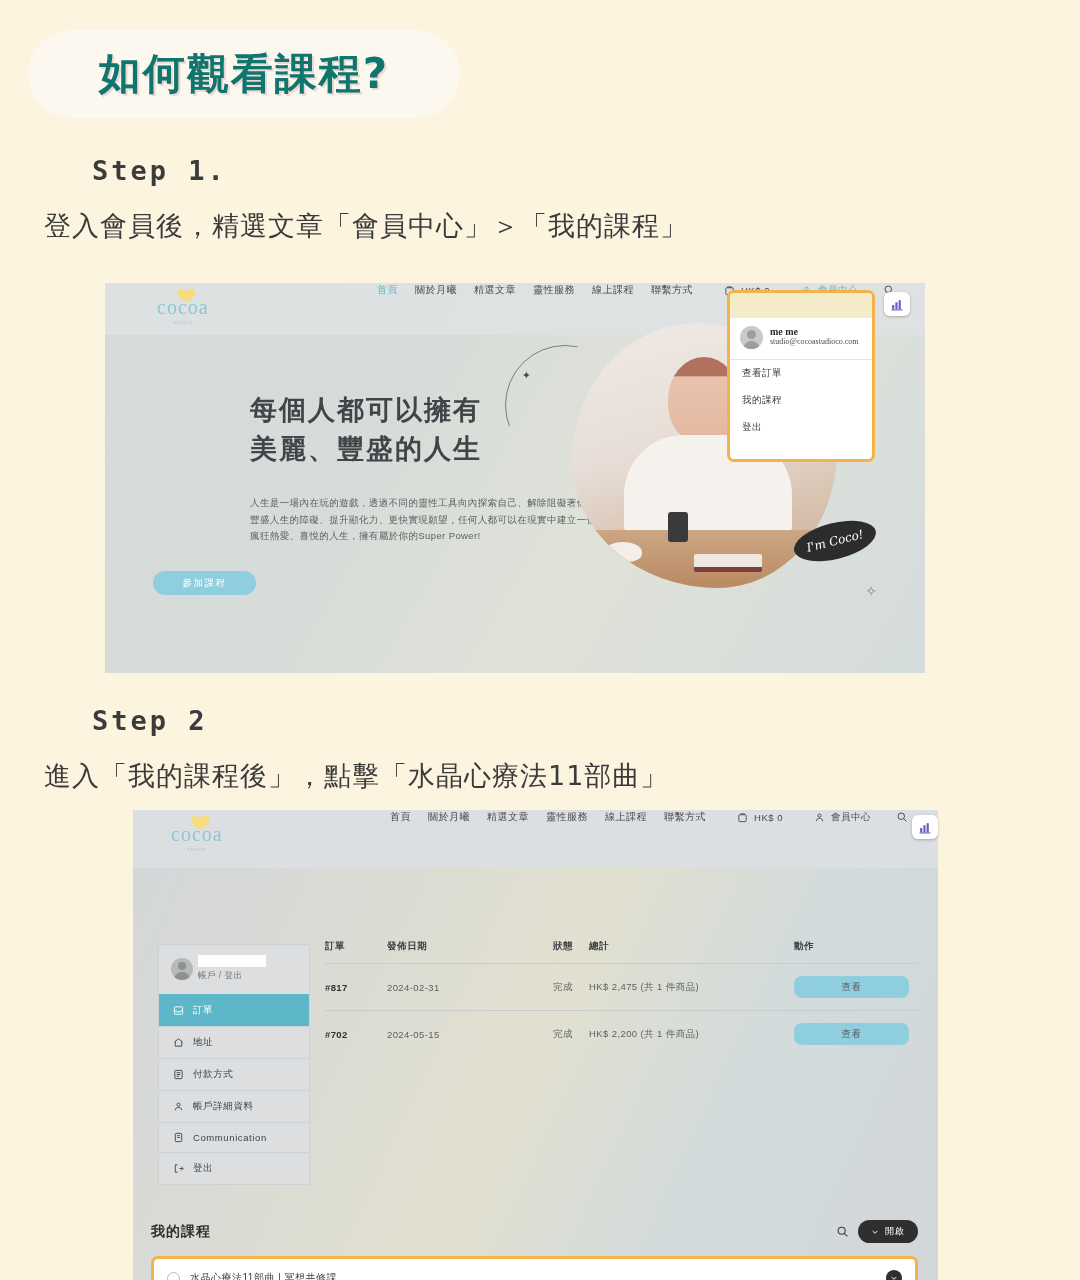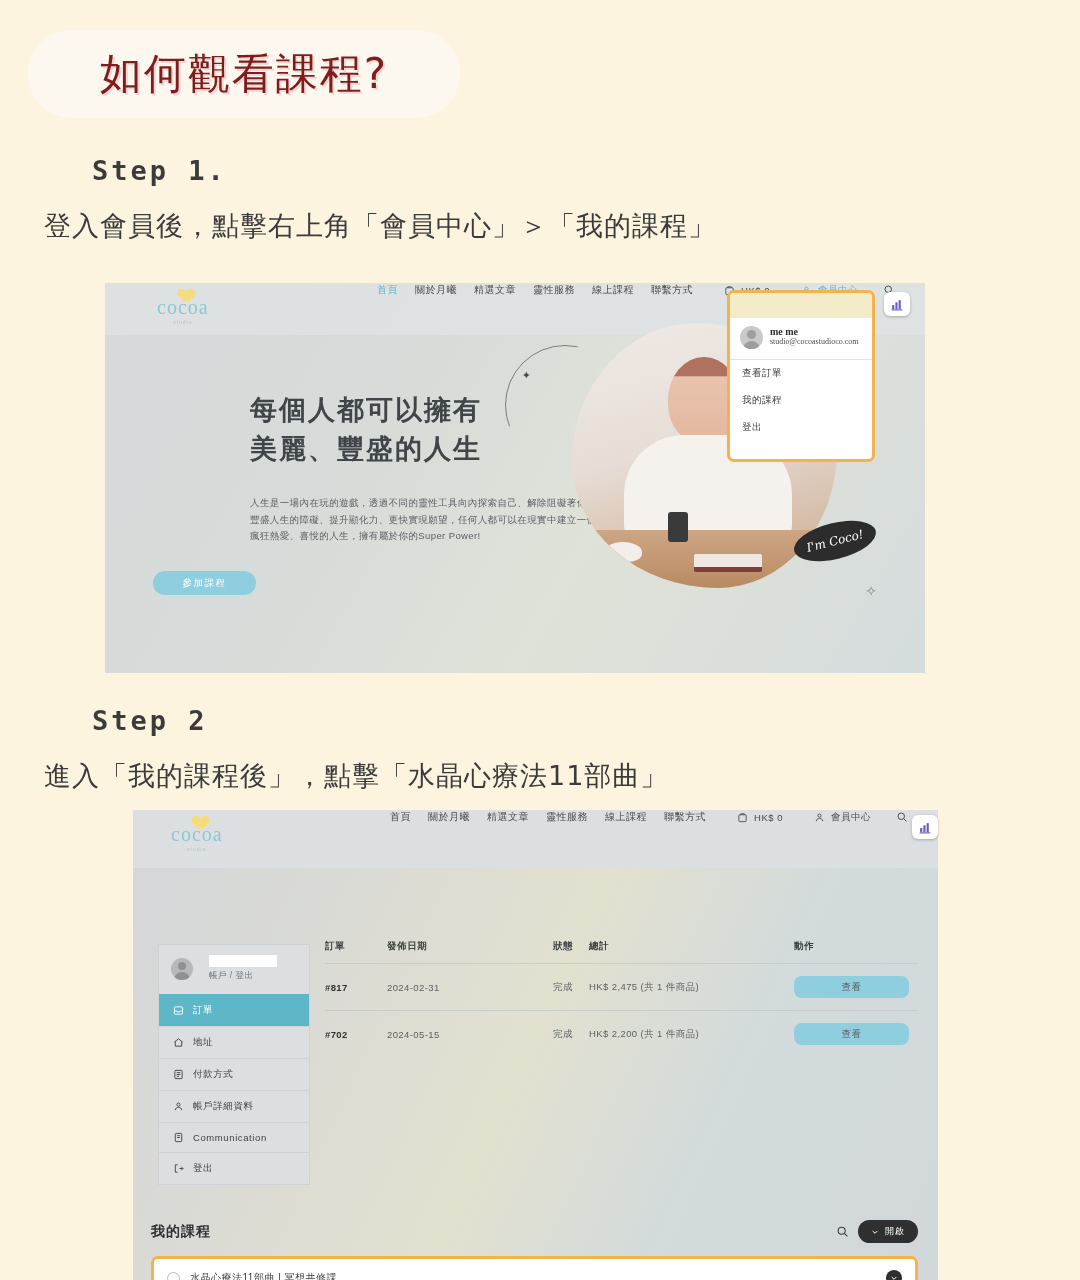--- a/index.html
+++ b/index.html
@@ -14,22 +14,22 @@
   
   .title-pill {
     position: absolute; left: 28px; top: 30px;
     width: 432px; height: 88px;
     background: #fdf8ef;
     border-radius: 44px;
     display: flex; align-items: center; justify-content: center;
   }
   .title-pill .title-text {
     font-family: "DejaVu Sans", sans-serif;
-    font-size: 42px; font-weight: 400; letter-spacing: 2px;
-    color: #7f1d1d;
+    font-size: 42px; font-weight: 700; letter-spacing: 2px;
+    color: #0f766e;
     text-shadow: 2px 2px 0 rgba(200,140,150,0.30);
   }
 
   
   .step-label {
     position: absolute;
     font-family: "DejaVu Sans Mono", monospace;
     font-size: 27px; font-weight: 700; letter-spacing: 3px;
     color: #3b3b3b;
     margin-left: 48px;
@@ -183,21 +183,21 @@
 
   
   #shot2 .content-area {
     position: absolute; left: 0; top: 58px; width: 100%; height: 412px;
     background: linear-gradient(115deg,#d4d7d9 0%,#dcdcd3 30%,#e2e0cf 48%,#d3dbdb 70%,#d2d7da 100%);
   }
   .acct-card {
     position: absolute; left: 25px; top: 76px; width: 152px;
     background: #dcdee0; border: 1px solid #cfd2d4;
   }
-  .acct-head { display: flex; align-items: center; gap: 16px; padding: 10px 10px 12px 12px; }
+  .acct-head { display: flex; align-items: center; gap: 5px; padding: 10px 10px 12px 12px; }
   .acct-avatar { width: 22px; height: 22px; border-radius: 50%; background: #b6b8ba; position: relative; overflow: hidden; flex: none; }
   .acct-avatar::before { content:""; position:absolute; left:7px; top:4px; width:8px; height:8px; border-radius:50%; background:#8e9092; }
   .acct-avatar::after { content:""; position:absolute; left:3px; top:14px; width:16px; height:11px; border-radius: 8px 8px 0 0; background:#8e9092; }
   .acct-redacted { width: 68px; height: 12px; background: #ffffff; margin-bottom: 3px; }
   .acct-sub { font-size: 8.5px; color: #6f7376; letter-spacing: .5px; }
   .acct-item {
     display: flex; align-items: center; gap: 9px;
     padding: 9px 0 9px 14px; border-top: 1px solid #cfd2d4;
     font-size: 9.5px; color: #3e4244; letter-spacing: .6px;
   }
@@ -242,21 +242,21 @@
 </head>
 <body>
 
 <div class="page">
 
   <div class="title-pill">
     <span class="title-text">如何觀看課程?</span>
   </div>
 
   <div class="step-label" id="step1-label">Step 1.</div>
-  <div class="step-desc" id="step1-desc">登入會員後，點擊右上角「會員中心」＞「我的課程」</div>
+  <div class="step-desc" id="step1-desc">登入會員後，精選文章「會員中心」＞「我的課程」</div>
 
   <div class="shot" id="shot1">
 
     <div class="site-nav">
       <div class="logo">
         <span class="heart"></span>
         <span class="word">cocoa</span>
         <span class="sub">studio</span>
       </div>
 

